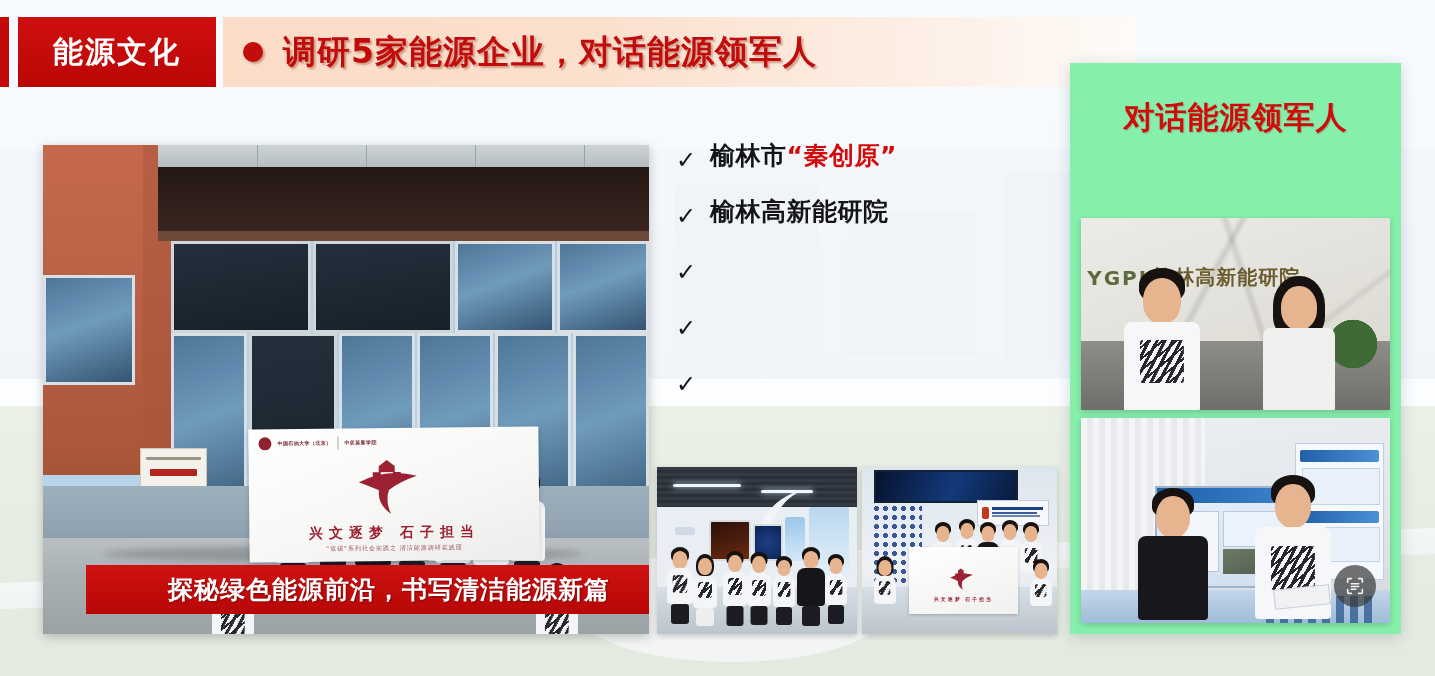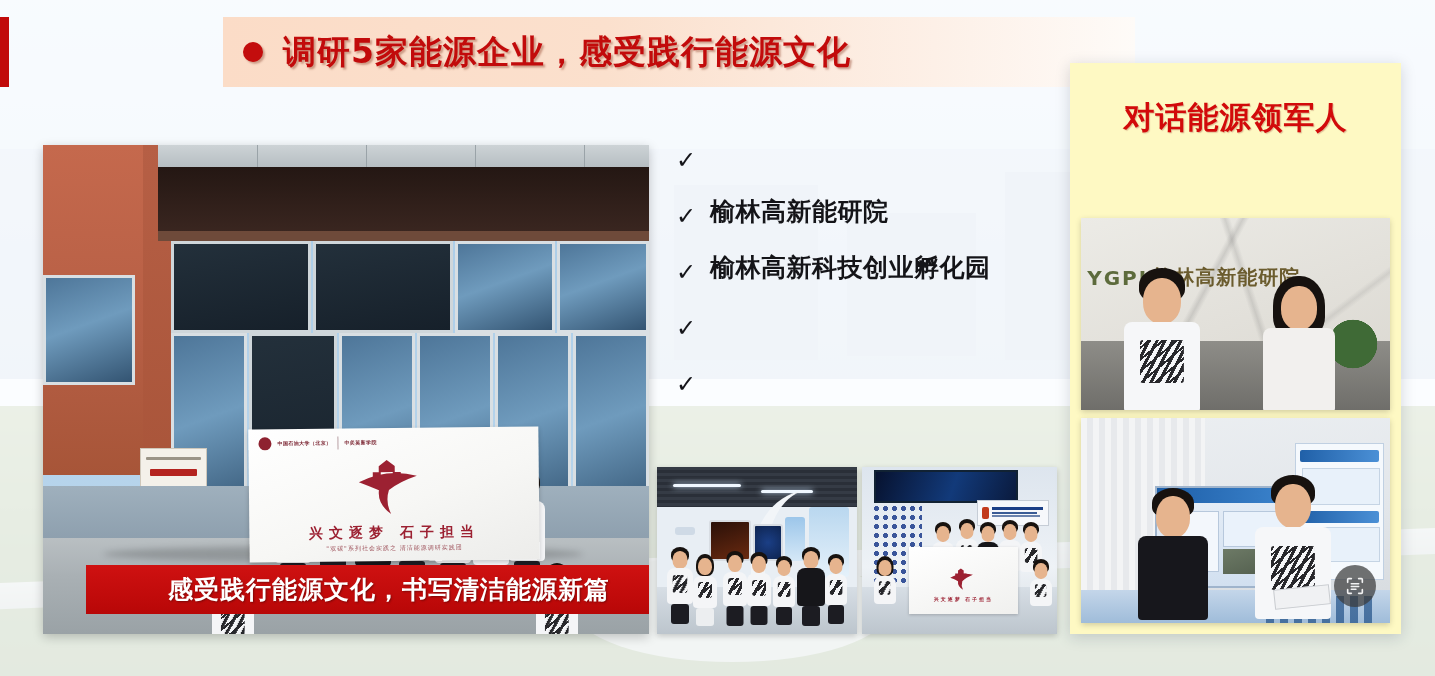--- a/index.html
+++ b/index.html
@@ -134,21 +134,21 @@
      background:linear-gradient(110deg,#07122f,#123a7a 55%,#0a1a3d);border:2px solid #123;}
   .bm-sign{position:absolute;right:4%;top:20%;width:36%;height:14%;
      background:#f6f8fb;border:1px solid #c6cdd6;}
   .bm-bnr{position:absolute;left:24%;bottom:12%;width:56%;height:40%;
      background:linear-gradient(160deg,#fff,#f0f0ee);box-shadow:0 1px 3px rgba(0,0,0,.2);}
   .bm-bnr .m{position:absolute;left:50%;top:26%;transform:translateX(-50%);width:26%;height:40%;}
   .bm-bnr .t{position:absolute;left:0;right:0;bottom:18%;text-align:center;
      color:#9c2132;font-size:5px;font-weight:bold;letter-spacing:2px;}
 
   
-  .card{position:absolute;left:1070px;top:63px;width:331px;height:571px;background:#fef9c3;
+  .card{position:absolute;left:1070px;top:63px;width:331px;height:571px;background:#86efac;
      box-shadow:0 3px 14px rgba(30,40,60,.18);}
   .card-t1{position:absolute;left:0;right:0;top:34px;text-align:center;
      color:#d20a0a;font-size:31px;font-weight:bold;letter-spacing:1px;
      font-family:"DejaVu Sans","Liberation Sans",sans-serif;
      text-shadow:1px 1px 1px rgba(150,50,40,.3);}
   .card-t2{position:absolute;left:0;right:0;top:88px;text-align:center;
      color:#d20a0a;font-size:24px;font-weight:bold;letter-spacing:.5px;
      font-family:"DejaVu Sans","Liberation Sans",sans-serif;}
 
   .cphoto{position:absolute;overflow:hidden;box-shadow:0 2px 6px rgba(0,0,0,.18);}
@@ -212,24 +212,27 @@
     <div class="bg-tree" style="left:6%;bottom:14%;width:60px;height:54px;"></div>
     <div class="bg-tree" style="left:17%;bottom:6%;width:70px;height:60px;"></div>
     <div class="bg-tree" style="left:30%;bottom:12%;width:54px;height:48px;"></div>
     <div class="bg-tree" style="left:66%;bottom:9%;width:66px;height:58px;"></div>
     <div class="bg-tree" style="left:80%;bottom:15%;width:58px;height:52px;"></div>
     <div class="bg-tree" style="left:91%;bottom:4%;width:72px;height:62px;"></div>
   </div>
 
   <div class="hdr">
     <div class="hdr-accent"></div>
+    <div class="hdr-tag">
+      <span>能源文化</span>
+    </div>
     <div class="hdr-band"></div>
     <div class="hdr-title">
       <div class="dot"></div>
-      <div class="t">调研5家能源企业，感受践行能源文化</div>
+      <div class="t">调研5家能源企业，对话能源领军人</div>
     </div>
   </div>
 
   <div class="mainphoto">
     <div class="mp-sky"></div>
 
     <div class="mp-brick"></div>
     <div class="mp-brick2"></div>
 
     <div class="mp-topband">
@@ -350,35 +353,35 @@
       <svg class="bn-mark" viewBox="0 0 78 62">
         <path d="M18 26 L18 18 L24 18 L24 12 L32 6 L40 12 L40 18 L46 18 L46 26 Z" fill="#9c2132"></path>
         <rect x="26" y="18" width="12" height="8" fill="#fff"></rect>
         <path d="M4 28 Q32 14 62 22 Q44 28 34 36 Q30 48 36 60 Q22 50 24 36 Q14 32 4 28 Z" fill="#9c2132"></path>
       </svg>
       <div class="bn-main">兴文逐梦  石子担当</div>
       <div class="bn-sub">"双碳"系列社会实践之 清洁能源调研实践团</div>
     </div>
 
     <div class="cap-banner">
-      <span>感受践行能源文化，书写清洁能源新篇</span>
+      <span>探秘绿色能源前沿，书写清洁能源新篇</span>
     </div>
   </div>
 
   <div class="checks">
     <div class="chk-row">
       <div class="tick">✓</div>
+      <div class="chk-txt"><span>榆林市</span><em>“秦创原”</em></div>
     </div>
     <div class="chk-row">
       <div class="tick">✓</div>
       <div class="chk-txt">榆林高新能研院</div>
     </div>
     <div class="chk-row">
       <div class="tick">✓</div>
-      <div class="chk-txt">榆林高新科技创业孵化园</div>
     </div>
     <div class="chk-row">
       <div class="tick">✓</div>
     </div>
     <div class="chk-row">
       <div class="tick">✓</div>
     </div>
   </div>
 
   <div class="bmrow">

